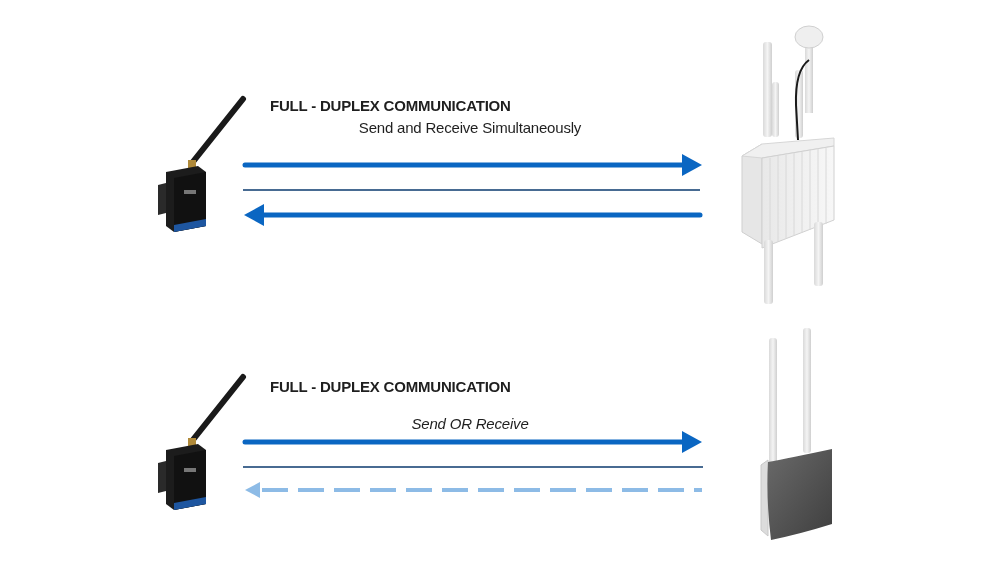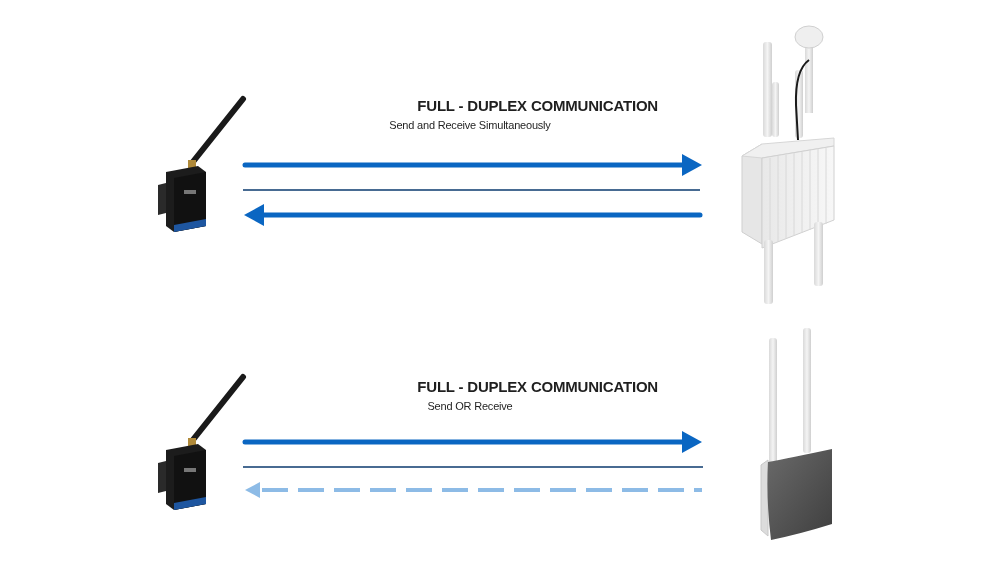--- a/index.html
+++ b/index.html
@@ -1,28 +1,28 @@
 <!DOCTYPE html>
 <html><head>
   <meta charset="utf-8">
   <style>
     html, body { margin: 0; padding: 0; background: #ffffff; }
     body { width: 1000px; height: 563px; position: relative; overflow: hidden; font-family: "Liberation Sans", sans-serif; }
-    .section-title { position: absolute; left: 258px; width: 400px; text-align: right; font-weight: bold; font-size: 15px; color: #1f1f1f; letter-spacing: -0.2px; }
-    .section-sub { position: absolute; left: 270px; width: 400px; text-align: center; font-size: 11px; color: #1f1f1f; letter-spacing: -0.2px; }
+    .section-title { position: absolute; left: 270px; width: 400px; text-align: left; font-weight: bold; font-size: 15px; color: #1f1f1f; letter-spacing: -0.2px; }
+    .section-sub { position: absolute; left: 270px; width: 400px; text-align: center; font-size: 15px; color: #1f1f1f; letter-spacing: -0.2px; }
     svg.layer { position: absolute; left: 0; top: 0; }
   </style>
 </head>
 <body>
 
 <div class="section-title" style="top:97px;">FULL - DUPLEX COMMUNICATION</div>
 <div class="section-sub" style="top:119px;">Send and Receive Simultaneously</div>
 
 <div class="section-title" style="top:378px;">FULL - DUPLEX COMMUNICATION</div>
-<div class="section-sub" style="top:400px;">Send OR Receive</div>
+<div class="section-sub" style="top:415px;font-style:italic;">Send OR Receive</div>
 
 <svg class="layer" width="1000" height="563" viewBox="0 0 1000 563">
   <defs>
     <linearGradient id="boxGrad" x1="0" y1="0" x2="1" y2="0">
       <stop offset="0" stop-color="#e8e8e8"></stop>
       <stop offset="1" stop-color="#f7f7f7"></stop>
     </linearGradient>
     <linearGradient id="panelGrad" x1="0" y1="0" x2="1" y2="1">
       <stop offset="0" stop-color="#6a6a6a"></stop>
       <stop offset="1" stop-color="#3e3e3e"></stop>

